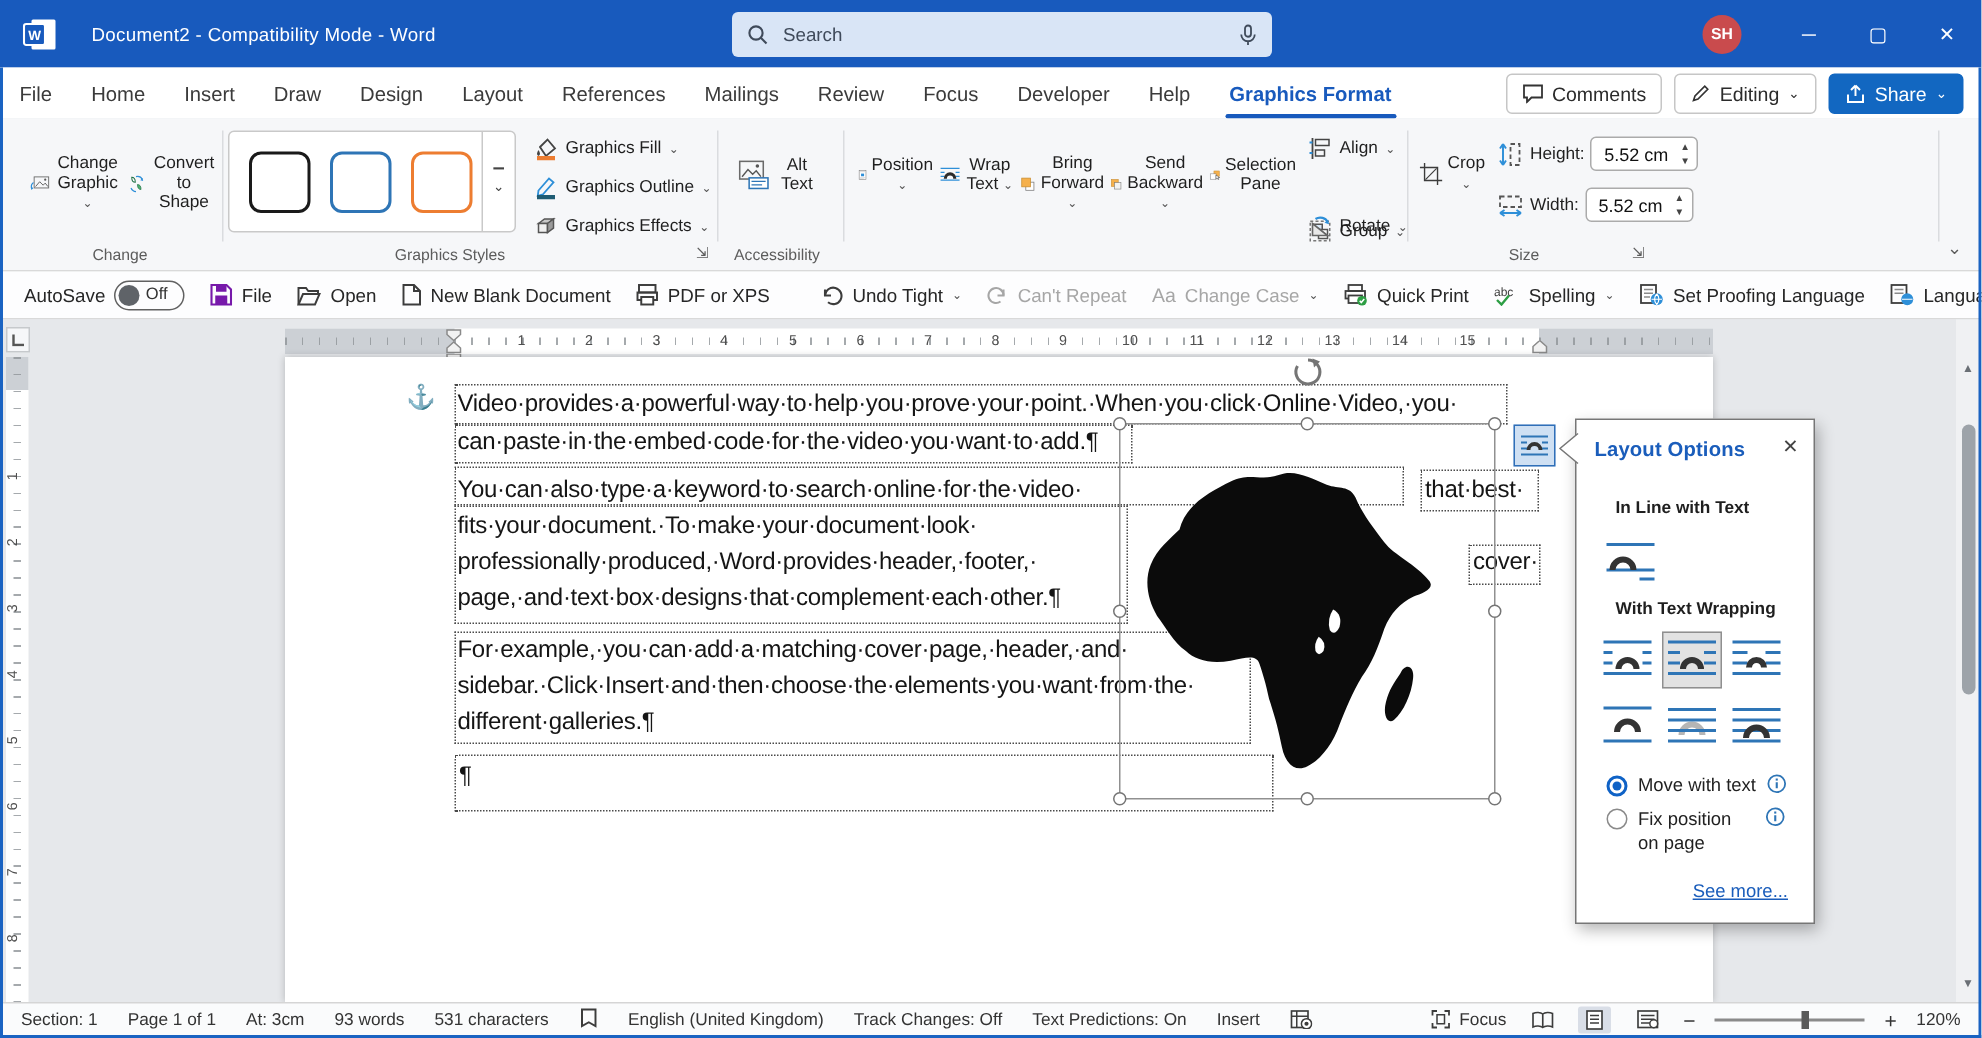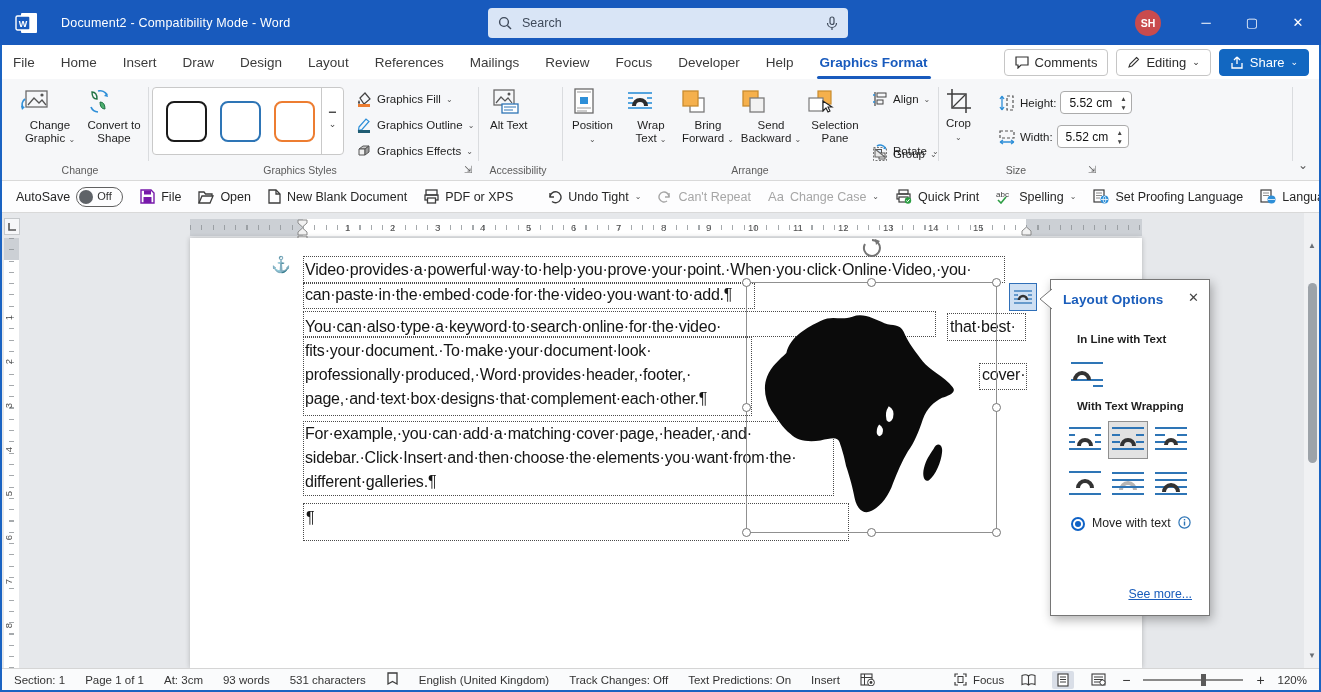--- a/index.html
+++ b/index.html
@@ -23,21 +23,21 @@
   .tab.active::after { content:""; position:absolute; left:10px; right:10px; bottom:0; height:3px; border-radius:2px; background:#185abd; }
   .tabrow-right { margin-left:auto; display:flex; align-items:center; gap:8px; padding-right:12px; }
   .pillbtn { height:27px; border:1px solid #c6c6c6; border-radius:4px; background:#fff; display:flex; align-items:center; gap:6px; padding:0 10px; font-size:13px; color:#2b2b2b; }
   .pillbtn.share { background:#1267c1; border-color:#1267c1; color:#fff; }
   .dd { font-size:9px; color:inherit; }
 
   
   #ribbon { position:absolute; left:0; top:79px; width:1321px; height:102px; background:#f6f7f9; border-bottom:1px solid #d9d9d9; }
   .grp-label { position:absolute; bottom:4px; text-align:center; font-size:10.5px; color:#5c5c5c; }
   .vsep { position:absolute; top:8px; height:74px; width:1px; background:#dadcdf; }
-  .big-btn { position:absolute; top:9px; display:flex; flex-direction:column; align-items:flex-start; gap:3px; }
+  .big-btn { position:absolute; top:24px; display:flex; flex-direction:row; align-items:center; gap:3px; }
   .big-btn .lbl { font-size:11.5px; line-height:13px; color:#1f1f1f; text-align:center; }
   .chev { font-size:8px; color:#555; }
   .gallery { position:absolute; left:152px; top:8px; width:192px; height:68px; background:#fff; border:1px solid #c9c9c9; border-radius:4px; display:flex; align-items:center; }
   .swatch { width:41px; height:41px; border-radius:8px; margin-left:13px; border:2.5px solid #000; background:#fff; }
   .gal-more { margin-left:auto; width:22px; height:100%; border-left:1px solid #c9c9c9; display:flex; flex-direction:column; align-items:center; justify-content:center; color:#444; font-size:9px; line-height:7px; }
   .sm-btn { position:absolute; display:flex; align-items:center; gap:5px; font-size:11.5px; color:#1f1f1f; height:22px; }
   .spin-row { position:absolute; display:flex; align-items:center; gap:4px; font-size:11.5px; color:#1f1f1f; }
   .spin { width:72px; height:23px; border:1px solid #ababab; border-radius:4px; background:#fff; display:flex; align-items:center; }
   .spin .val { flex:1; padding-left:8px; font-size:12px; color:#111; }
   .spin .steps { width:16px; height:100%; display:flex; flex-direction:column; align-items:center; justify-content:center; font-size:6.5px; color:#444; gap:2px; }
@@ -316,21 +316,20 @@
   </div>
   <div class="sm-btn" style="left:872px;top:61px;">
     <svg width="16" height="16" viewBox="0 0 16 16">
         <path d="M3,14 l10,0 -10,-8 z" fill="#e8e8e8" stroke="#666" stroke-width="1.1"></path>
         <path d="M5,3 a5,4 0 0 1 8,2" fill="none" stroke="#2e8fd8" stroke-width="1.5"></path>
         <path d="M14,6.5 l-0.5,-3 -2.5,2 z" fill="#2e8fd8"></path>
       </svg>
     <span>Rotate</span>
       <span class="chev">⌄</span>
   </div>
-  <div class="grp-label" style="left:566px;width:368px;">Arrange</div>
   <div class="vsep" style="left:938px;"></div>
 
   <div class="big-btn" style="left:946px;width:44px;">
     <svg width="26" height="26" viewBox="0 0 26 26">
       <path d="M6,1 v19 h19 M1,6 h19 v19" fill="none" stroke="#3c3c3c" stroke-width="1.5"></path>
       <line x1="7" y1="19" x2="19" y2="7" stroke="#3c3c3c" stroke-width="1.2"></line>
     </svg>
     <div class="lbl"><span>Crop</span><br><span class="chev">⌄</span></div>
   </div>
   <div class="spin-row" style="left:998px;top:12px;">
@@ -680,20 +679,29 @@
 
     <div class="lo-radio-row" style="left:20px;top:236px;">
       <div class="rdot on"></div>
       <span>Move with text</span>
       <svg class="info-i" width="13" height="13" viewBox="0 0 13 13">
           <circle cx="6.5" cy="6.5" r="5.6" fill="none" stroke="#2e75b6" stroke-width="1.2"></circle>
           <rect x="5.8" y="5.5" width="1.4" height="4" fill="#2e75b6"></rect>
           <rect x="5.8" y="3" width="1.4" height="1.4" fill="#2e75b6"></rect>
         </svg>
     </div>
+    <div class="lo-radio-row" style="left:20px;top:258px;width:128px;">
+      <div class="rdot"></div>
+      <span style="width:78px;white-space:normal;line-height:16px;">Fix position on page</span>
+      <svg class="info-i" width="13" height="13" viewBox="0 0 13 13">
+          <circle cx="6.5" cy="6.5" r="5.6" fill="none" stroke="#2e75b6" stroke-width="1.2"></circle>
+          <rect x="5.8" y="5.5" width="1.4" height="4" fill="#2e75b6"></rect>
+          <rect x="5.8" y="3" width="1.4" height="1.4" fill="#2e75b6"></rect>
+        </svg>
+    </div>
     <a id="lo-seemore">See more...</a>
   </div>
 </div>
 
 <div id="statusbar">
   <div class="st-left">
     <span>Section: 1</span>
     <span>Page 1 of 1</span>
     <span>At: 3cm</span>
     <span>93 words</span>

